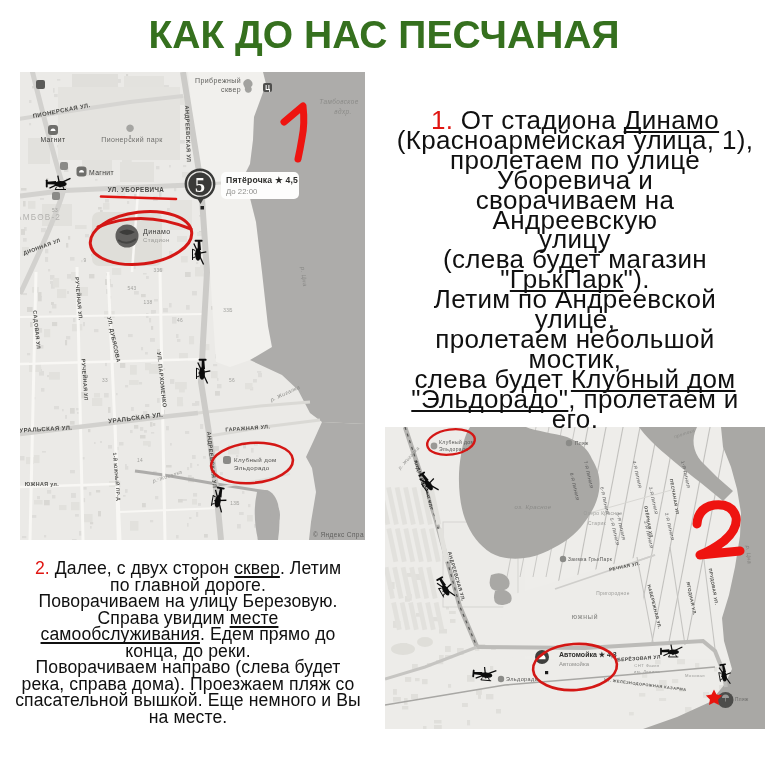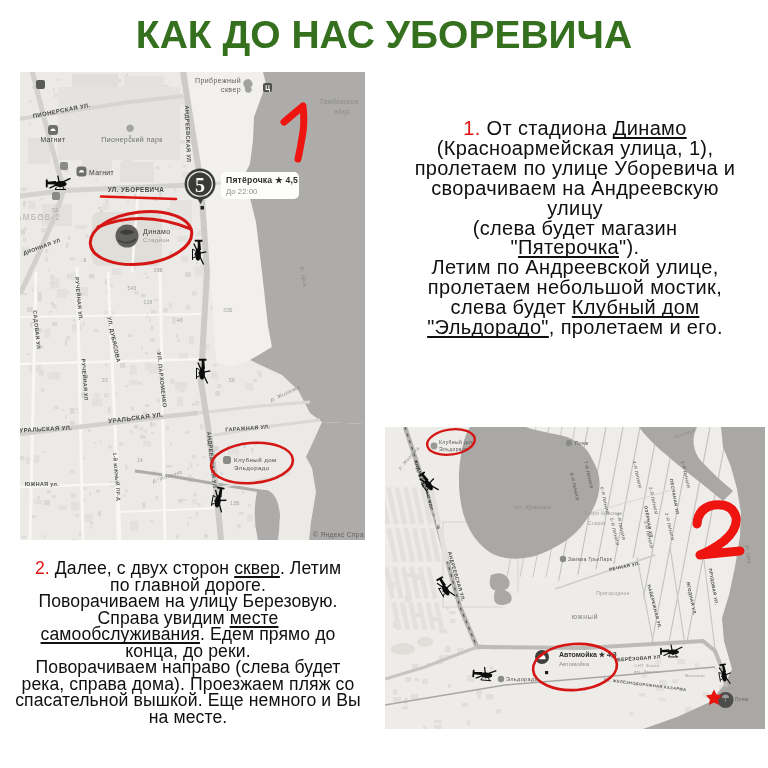--- a/index.html
+++ b/index.html
@@ -2,28 +2,28 @@
 <html><head><meta charset="utf-8">
 <style>
 html,body { margin:0; padding:0; background:#ffffff; width:768px; height:768px; overflow:hidden; }
 #page { position:relative; width:768px; height:768px; font-family:"Liberation Sans", sans-serif; }
 #title { position:absolute; left:0; top:13px; width:768px; text-align:center;
   font-size:39px; font-weight:bold; color:#35701e; letter-spacing:0px; }
 .map { position:absolute; box-shadow:none; }
 #map1 { left:20px; top:72px; }
 #map2 { left:385px; top:427px; }
 .txt { position:absolute; text-align:center; color:#101010; }
-#txt1 { left:395px; top:119px; width:360px; font-size:20px; line-height:19.9px; letter-spacing:0.35px; }
+#txt1 { left:395px; top:111px; width:360px; font-size:26px; line-height:19.9px; letter-spacing:0.35px; }
 #txt2 { left:8px; top:560px; width:360px; font-size:17.6px; line-height:16.55px; letter-spacing:0.1px; }
 .rn { color:#e01612; }
 u { text-underline-offset:2px; text-decoration-thickness:1.5px; text-decoration-skip-ink:none; }
 </style></head>
 <body>
 <div id="page">
-<div id="title">КАК ДО НАС УБОРЕВИЧА</div>
+<div id="title">КАК ДО НАС ПЕСЧАНАЯ</div>
 <div id="map1" class="map"><svg width="345" height="468" viewBox="0 0 345 468" font-family="Liberation Sans, sans-serif">
         <rect width="345" height="468" fill="#ebeae7"></rect>
 <rect x="108" y="262" width="4.7" height="3.1" fill="#deddda"></rect>
 <rect x="121" y="275" width="2.1" height="3.3" fill="#deddda"></rect>
 <rect x="150" y="371" width="1.8" height="2.6" fill="#deddda"></rect>
 <rect x="22" y="379" width="3.9" height="1.6" fill="#deddda"></rect>
 <rect x="234" y="452" width="3.8" height="3.7" fill="#deddda"></rect>
 <rect x="37" y="7" width="3.3" height="1.7" fill="#deddda"></rect>
 <rect x="45" y="113" width="1.6" height="3.1" fill="#deddda"></rect>
 <rect x="105" y="394" width="3.3" height="3.7" fill="#deddda"></rect>
@@ -854,21 +854,21 @@
 <line x1="4" y1="2.8" x2="5.2" y2="5.6" stroke="#0c0c0c" stroke-width="1"></line>
 <line x1="-4" y1="5.5" x2="7" y2="5.5" stroke="#0c0c0c" stroke-width="1"></line>
 </g>
       </svg></div>
 <div id="txt1" class="txt"><span class="rn">1.</span> От стадиона <u>Динамо</u><br>
 (Красноармейская улица, 1),<br>
 пролетаем по улице Уборевича и<br>
 сворачиваем на Андреевскую<br>
 улицу<br>
 (слева будет магазин<br>
-"<u>Пятерочка</u>").<br>
+"<u>ГрькПарк</u>").<br>
 Летим по Андреевской улице,<br>
 пролетаем небольшой мостик,<br>
 слева будет <u>Клубный дом</u><br>
 <u>"Эльдорадо"</u>, пролетаем и его.</div>
 <div id="txt2" class="txt"><span class="rn">2.</span> Далее, с двух сторон <u>сквер</u>. Летим<br>
 по главной дороге.<br>
 Поворачиваем на улицу Березовую.<br>
 Справа увидим <u>месте</u><br>
 <u>самообслуживания</u>. Едем прямо до<br>
 конца, до реки.<br>

